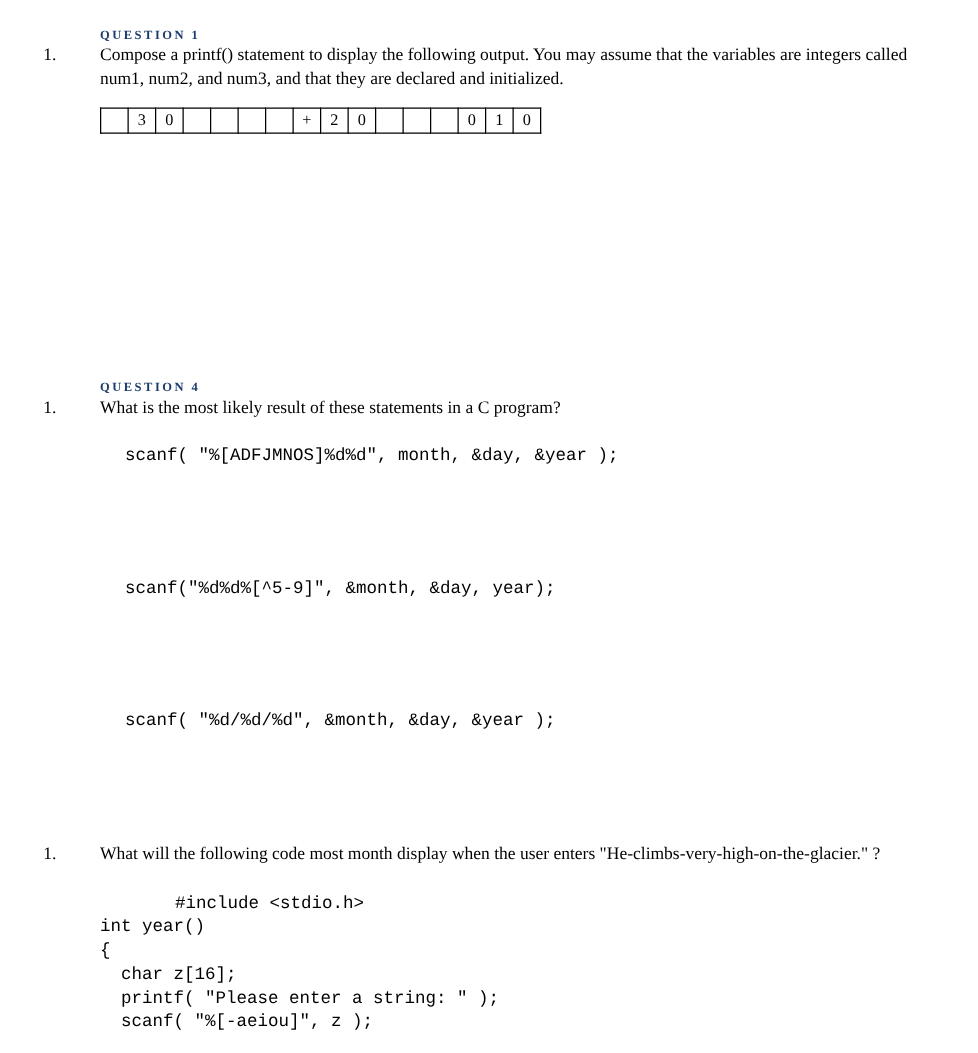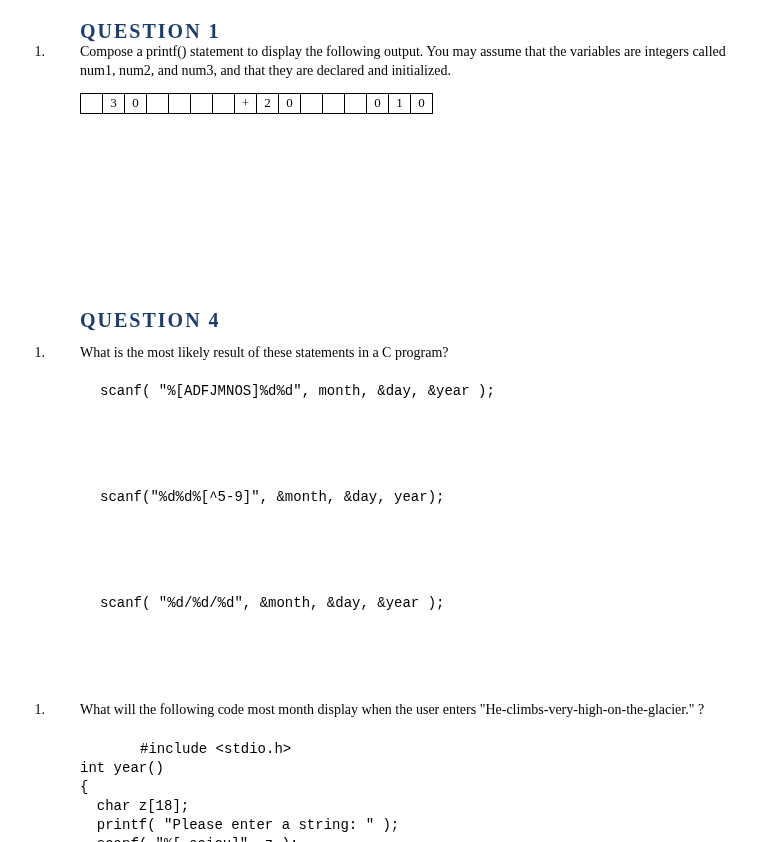--- a/index.html
+++ b/index.html
@@ -15,21 +15,21 @@
       width: 782px;
       padding: 20px 30px;
     }
     .question-block {
       margin-bottom: 40px;
     }
     .question-title {
       font-weight: bold;
       color: #1a3d6d;
       letter-spacing: 2px;
-      font-size: 20px;
+      font-size: 10px;
     }
     .question-row {
       display: flex;
       align-items: baseline;
     }
     .num-col {
       width: 25px;
       flex-shrink: 0;
       text-align: right;
       padding-right: 10px;
@@ -111,35 +111,35 @@
   </tbody>
     </table>
 </div>
 
 <div class="question-block q2-block">
   <div style="padding-left:50px;">
     <span class="question-title">QUESTION 4</span>
   </div>
   <div class="question-row">
     <div class="num-col">1.</div>
-    <div class="prompt-text" style="padding-left:25px;margin-top:12px;">What is the most likely result of these statements in  a C program?</div>
+    <div class="prompt-text" style="padding-left:25px;">What is the most likely result of these statements in  a C program?</div>
   </div>
   <div class="code-line">scanf( "%[ADFJMNOS]%d%d", month, &amp;day, &amp;year );</div>
   <div class="code-line">scanf("%d%d%[^5-9]", &amp;month, &amp;day, year);</div>
   <div class="code-line" style="margin-bottom:20px;">scanf( "%d/%d/%d", &amp;month, &amp;day, &amp;year );</div>
 </div>
 
 <div class="question-block q3-block">
   <div class="question-row">
     <div class="num-col">1.</div>
     <div class="prompt-text" style="padding-left:25px;">What will the following code most month display when the user enters "He-climbs-very-high-on-the-glacier." ?</div>
   </div>
   <div class="code-block">
 <span class="indent1">#include &lt;stdio.h&gt;</span>
 <span>int year()</span>
 <span>{</span>
-<span>  char z[18];</span>
+<span>  char z[16];</span>
 <span>  printf( "Please enter a string: " );</span>
 <span>  scanf( "%[-aeiou]", z );</span>
 
 
 </div>
 </div>
 
 </body></html>

